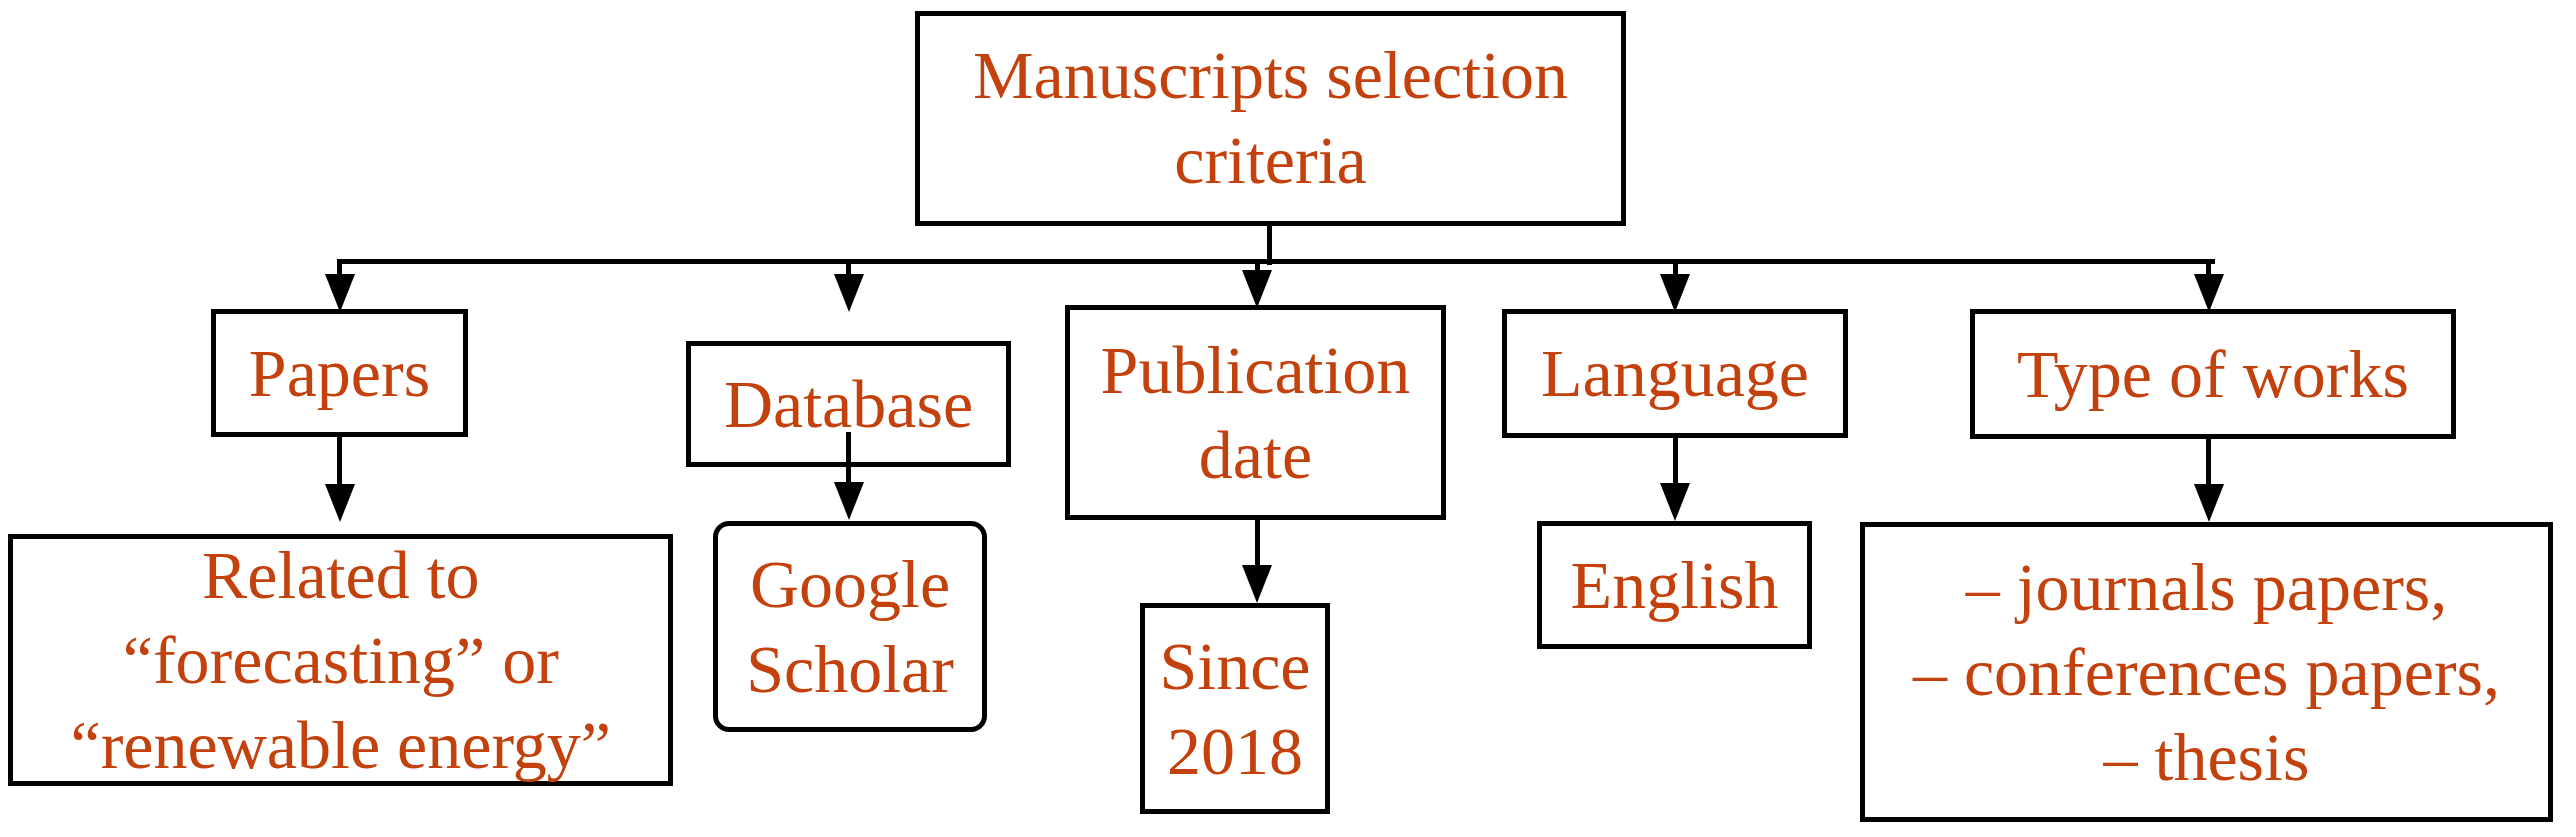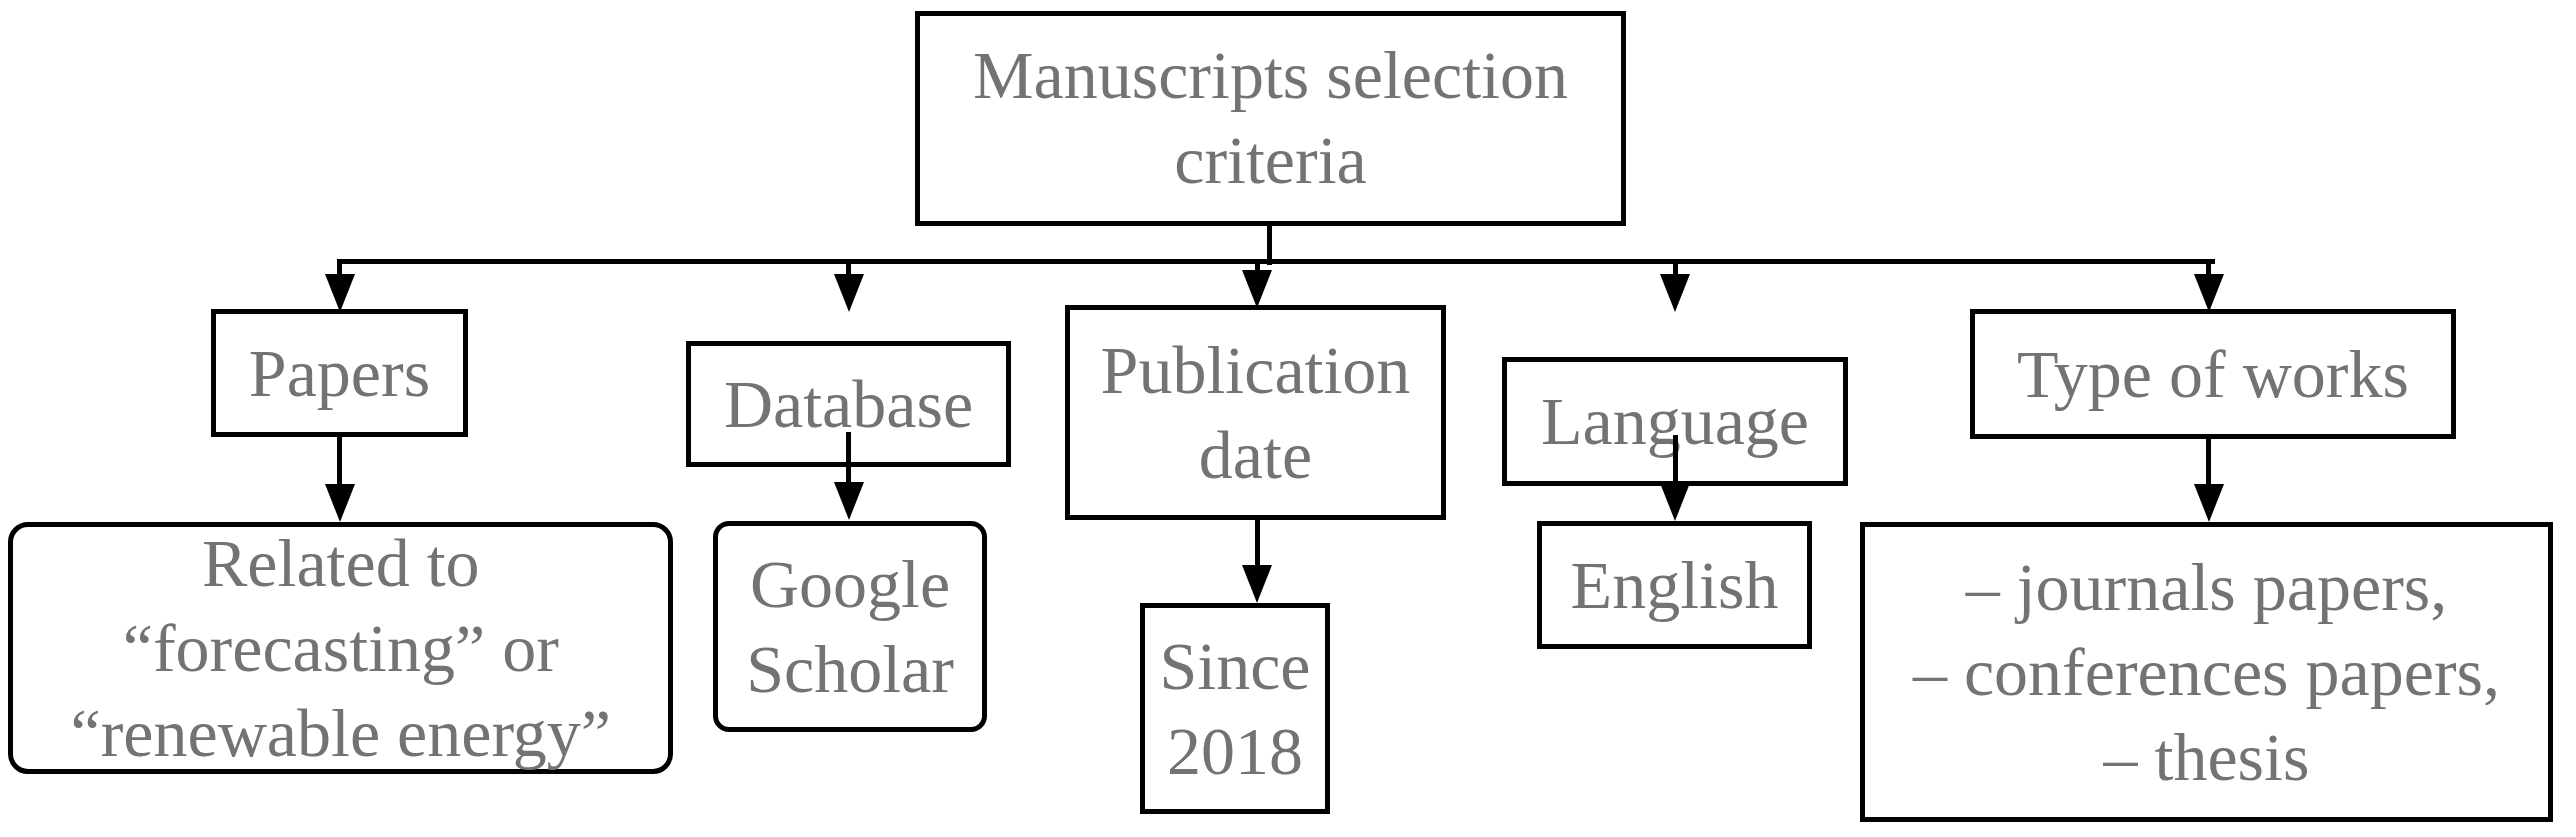--- a/index.html
+++ b/index.html
@@ -19,21 +19,21 @@
     box-sizing: border-box;
     border: 5px solid #000000;
     background: #ffffff;
     display: flex;
     align-items: center;
     justify-content: center;
     text-align: center;
     font-family: "Liberation Serif", "DejaVu Serif", serif;
     font-size: 68px;
     line-height: 1.25;
-    color: #737373;
+    color: #c2410c;
     white-space: pre-line;
     padding: 0 5px;
   }
   .vline {
     position: absolute;
     width: 5px;
     background: #000000;
   }
   .hline {
     position: absolute;
@@ -76,40 +76,40 @@
   <div class="vline" style="left:2206px; top:264px; height:13.3px;"></div>
   <div class="arrowhead" style="left:2194px; top:274px;"></div>
 
   <div class="box" style="left:211px; top:309px; width:257px; height:128px;">Papers</div>
 
   <div class="box" style="left:686px; top:309px; width:325px; height:126px;margin-top:32px;">Database</div>
 
   <div class="box" style="left:1065px; top:305px; width:381px; height:215px;">Publication
 date</div>
 
-  <div class="box" style="left:1502px; top:309px; width:346px; height:129px;margin-top:48px;">Language</div>
+  <div class="box" style="left:1502px; top:309px; width:346px; height:129px;">Language</div>
 
   <div class="box" style="left:1970px; top:309px; width:486px; height:130px;">Type of works</div>
 
   <div class="vline" style="left:337px; top:434px; height:51px;"></div>
   <div class="arrowhead" style="left:325px; top:484px;"></div>
 
   <div class="vline" style="left:846px; top:432px; height:52px;"></div>
   <div class="arrowhead" style="left:834px; top:482px;"></div>
 
   <div class="vline" style="left:1255px; top:517px; height:50px;"></div>
   <div class="arrowhead" style="left:1242px; top:565px;"></div>
 
   <div class="vline" style="left:1673px; top:435px; height:50px;"></div>
   <div class="arrowhead" style="left:1660px; top:483px;"></div>
 
   <div class="vline" style="left:2206px; top:436px; height:50px;"></div>
   <div class="arrowhead" style="left:2194px; top:484px;"></div>
 
-  <div class="box" style="left:8.3px; top:522px; width:665px; height:252px;border-radius:20px;">Related to
+  <div class="box" style="left:8.3px; top:534px; width:665px; height:252px;">Related to
 “forecasting” or
 “renewable energy”</div>
 
   <div class="box" style="left:713px; top:521px; width:274px; height:211px;border-radius:16px;">Google
 Scholar</div>
 
   <div class="box" style="left:1140px; top:603px; width:190px; height:211px;">Since
 2018</div>
 
   <div class="box" style="left:1537px; top:521px; width:275px; height:128px;text-align:right;">English</div>

